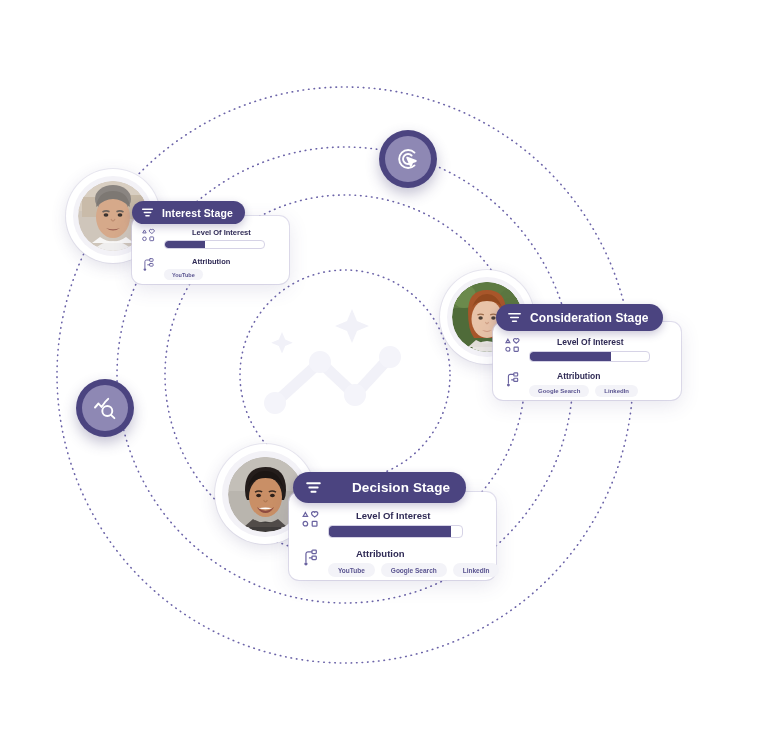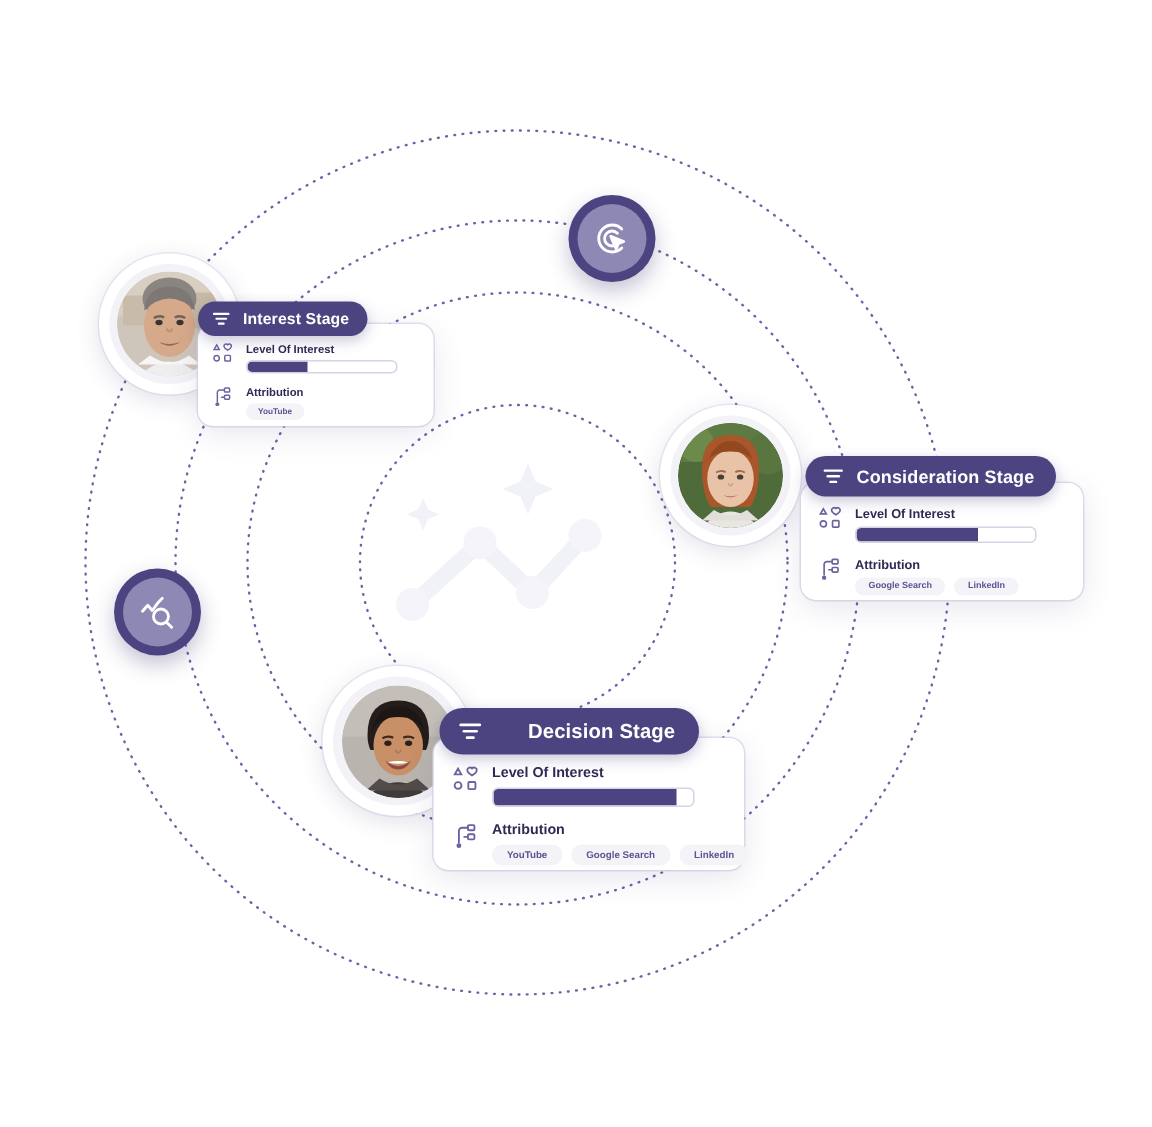--- a/index.html
+++ b/index.html
@@ -103,20 +103,21 @@
   .metric-glyph {
     flex: 0 0 auto;
     display: flex; align-items: center; justify-content: center;
     color: #6a63a0;
   }
   .metric-content { flex: 1 1 auto; min-width: 0; }
   .metric-label {
     color: #2f2a55;
     font-weight: bold;
     display: block;
+    margin-left: 28px;
   }
   .progress-track {
     background: #ffffff;
     border: 1px solid #d6d3e6;
     border-radius: 4px;
     overflow: hidden;
   }
   .progress-fill {
     height: 100%;
     background: #4b4480;
@@ -135,21 +136,21 @@
   
   #card-awareness { left: 132px; top: 216px; width: 157px; height: 68px; }
   #card-awareness .stage-header { left: 0px; top: -15px; padding: 5px 12px 5px 9px; font-size: 10.5px; }
   #card-awareness .card-body { padding: 12px 12px 9px 9px; }
   #card-awareness .metric-label { font-size: 7.5px; margin-bottom: 3px; }
   #card-awareness .progress-track { height: 9px; width: 101px; }
   #card-awareness .chip { font-size: 5.5px; padding: 2.5px 8px; }
   #card-awareness .metric-row + .metric-row { margin-top: 8px; }
 
   
-  #card-consideration { left: 534px; top: 322px; width: 188px; height: 78px; }
+  #card-consideration { left: 493px; top: 322px; width: 188px; height: 78px; }
   #card-consideration .stage-header { left: 3px; top: -18px; padding: 6px 14px 6px 11px; font-size: 12px; }
   #card-consideration .card-body { padding: 15px 12px 10px 11px; }
   #card-consideration .metric-label { font-size: 8.5px; margin-bottom: 4px; }
   #card-consideration .progress-track { height: 11px; width: 121px; }
   #card-consideration .chip { font-size: 6px; padding: 3px 9px; }
   #card-consideration .metric-row + .metric-row { margin-top: 9px; }
 
   
   #card-decision { left: 289px; top: 492px; width: 207px; height: 88px; }
   #card-decision .stage-header { left: 4px; top: -20px; padding: 7px 16px 7px 12px; font-size: 13.5px; gap: 30px; }

